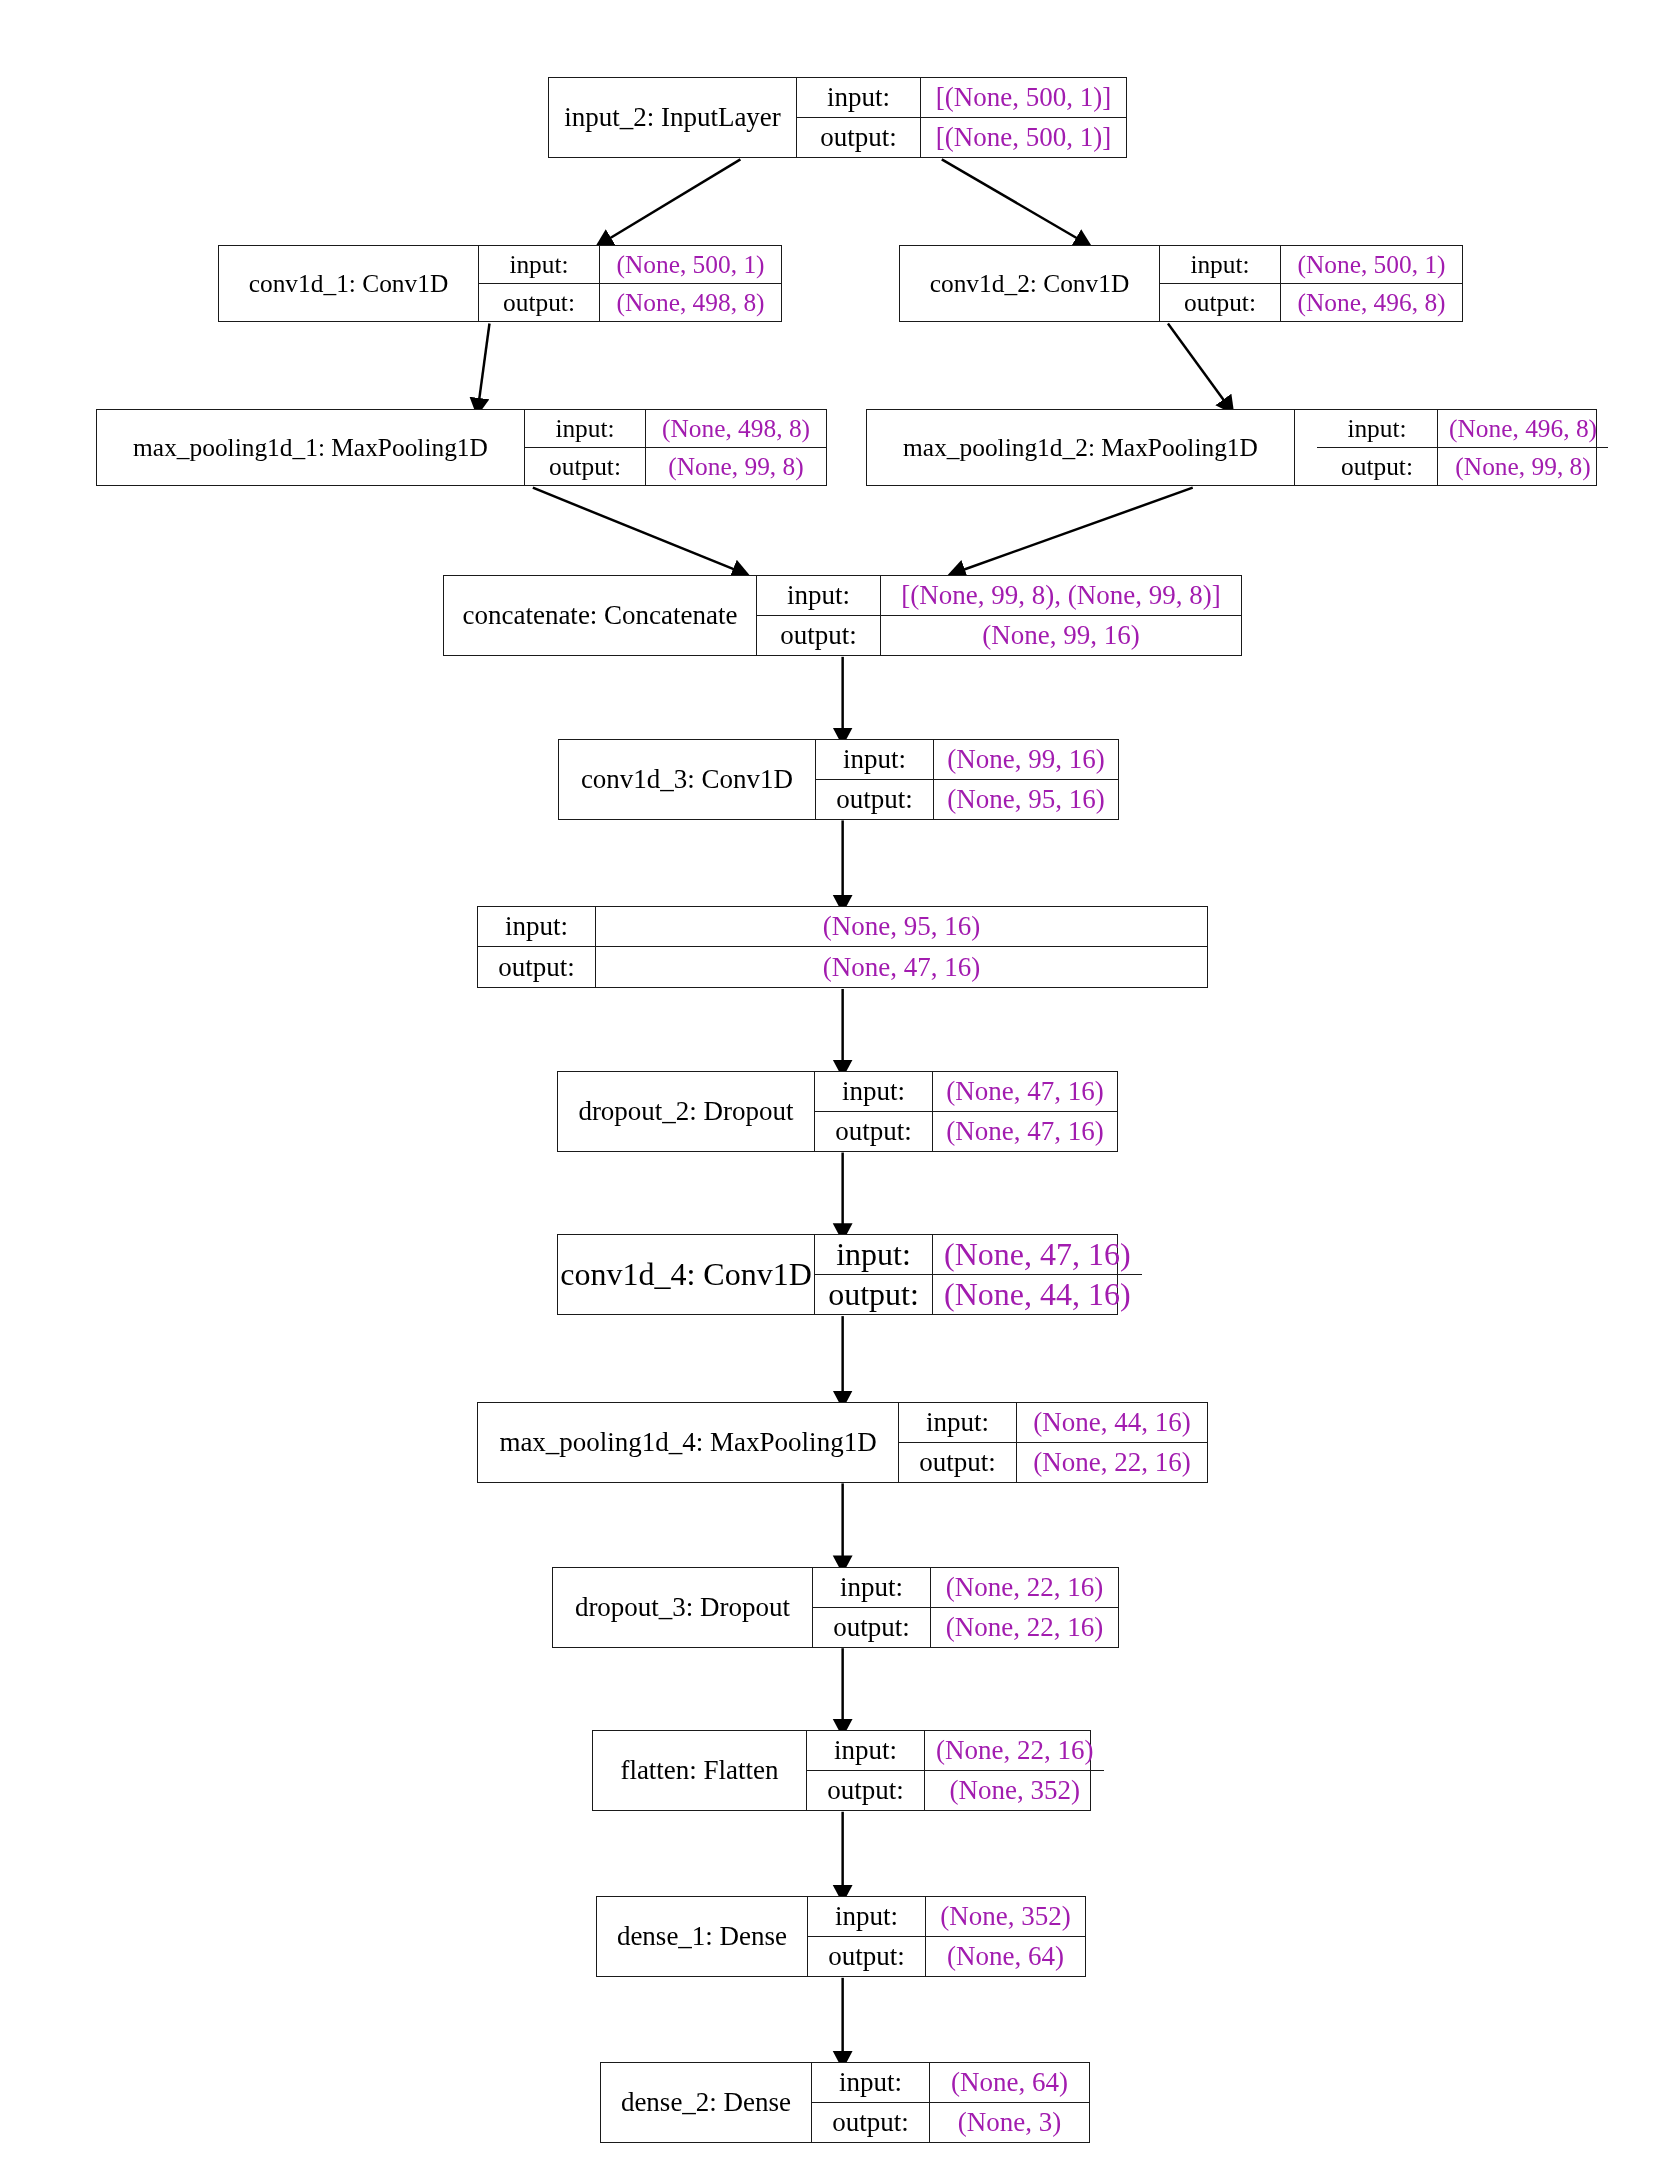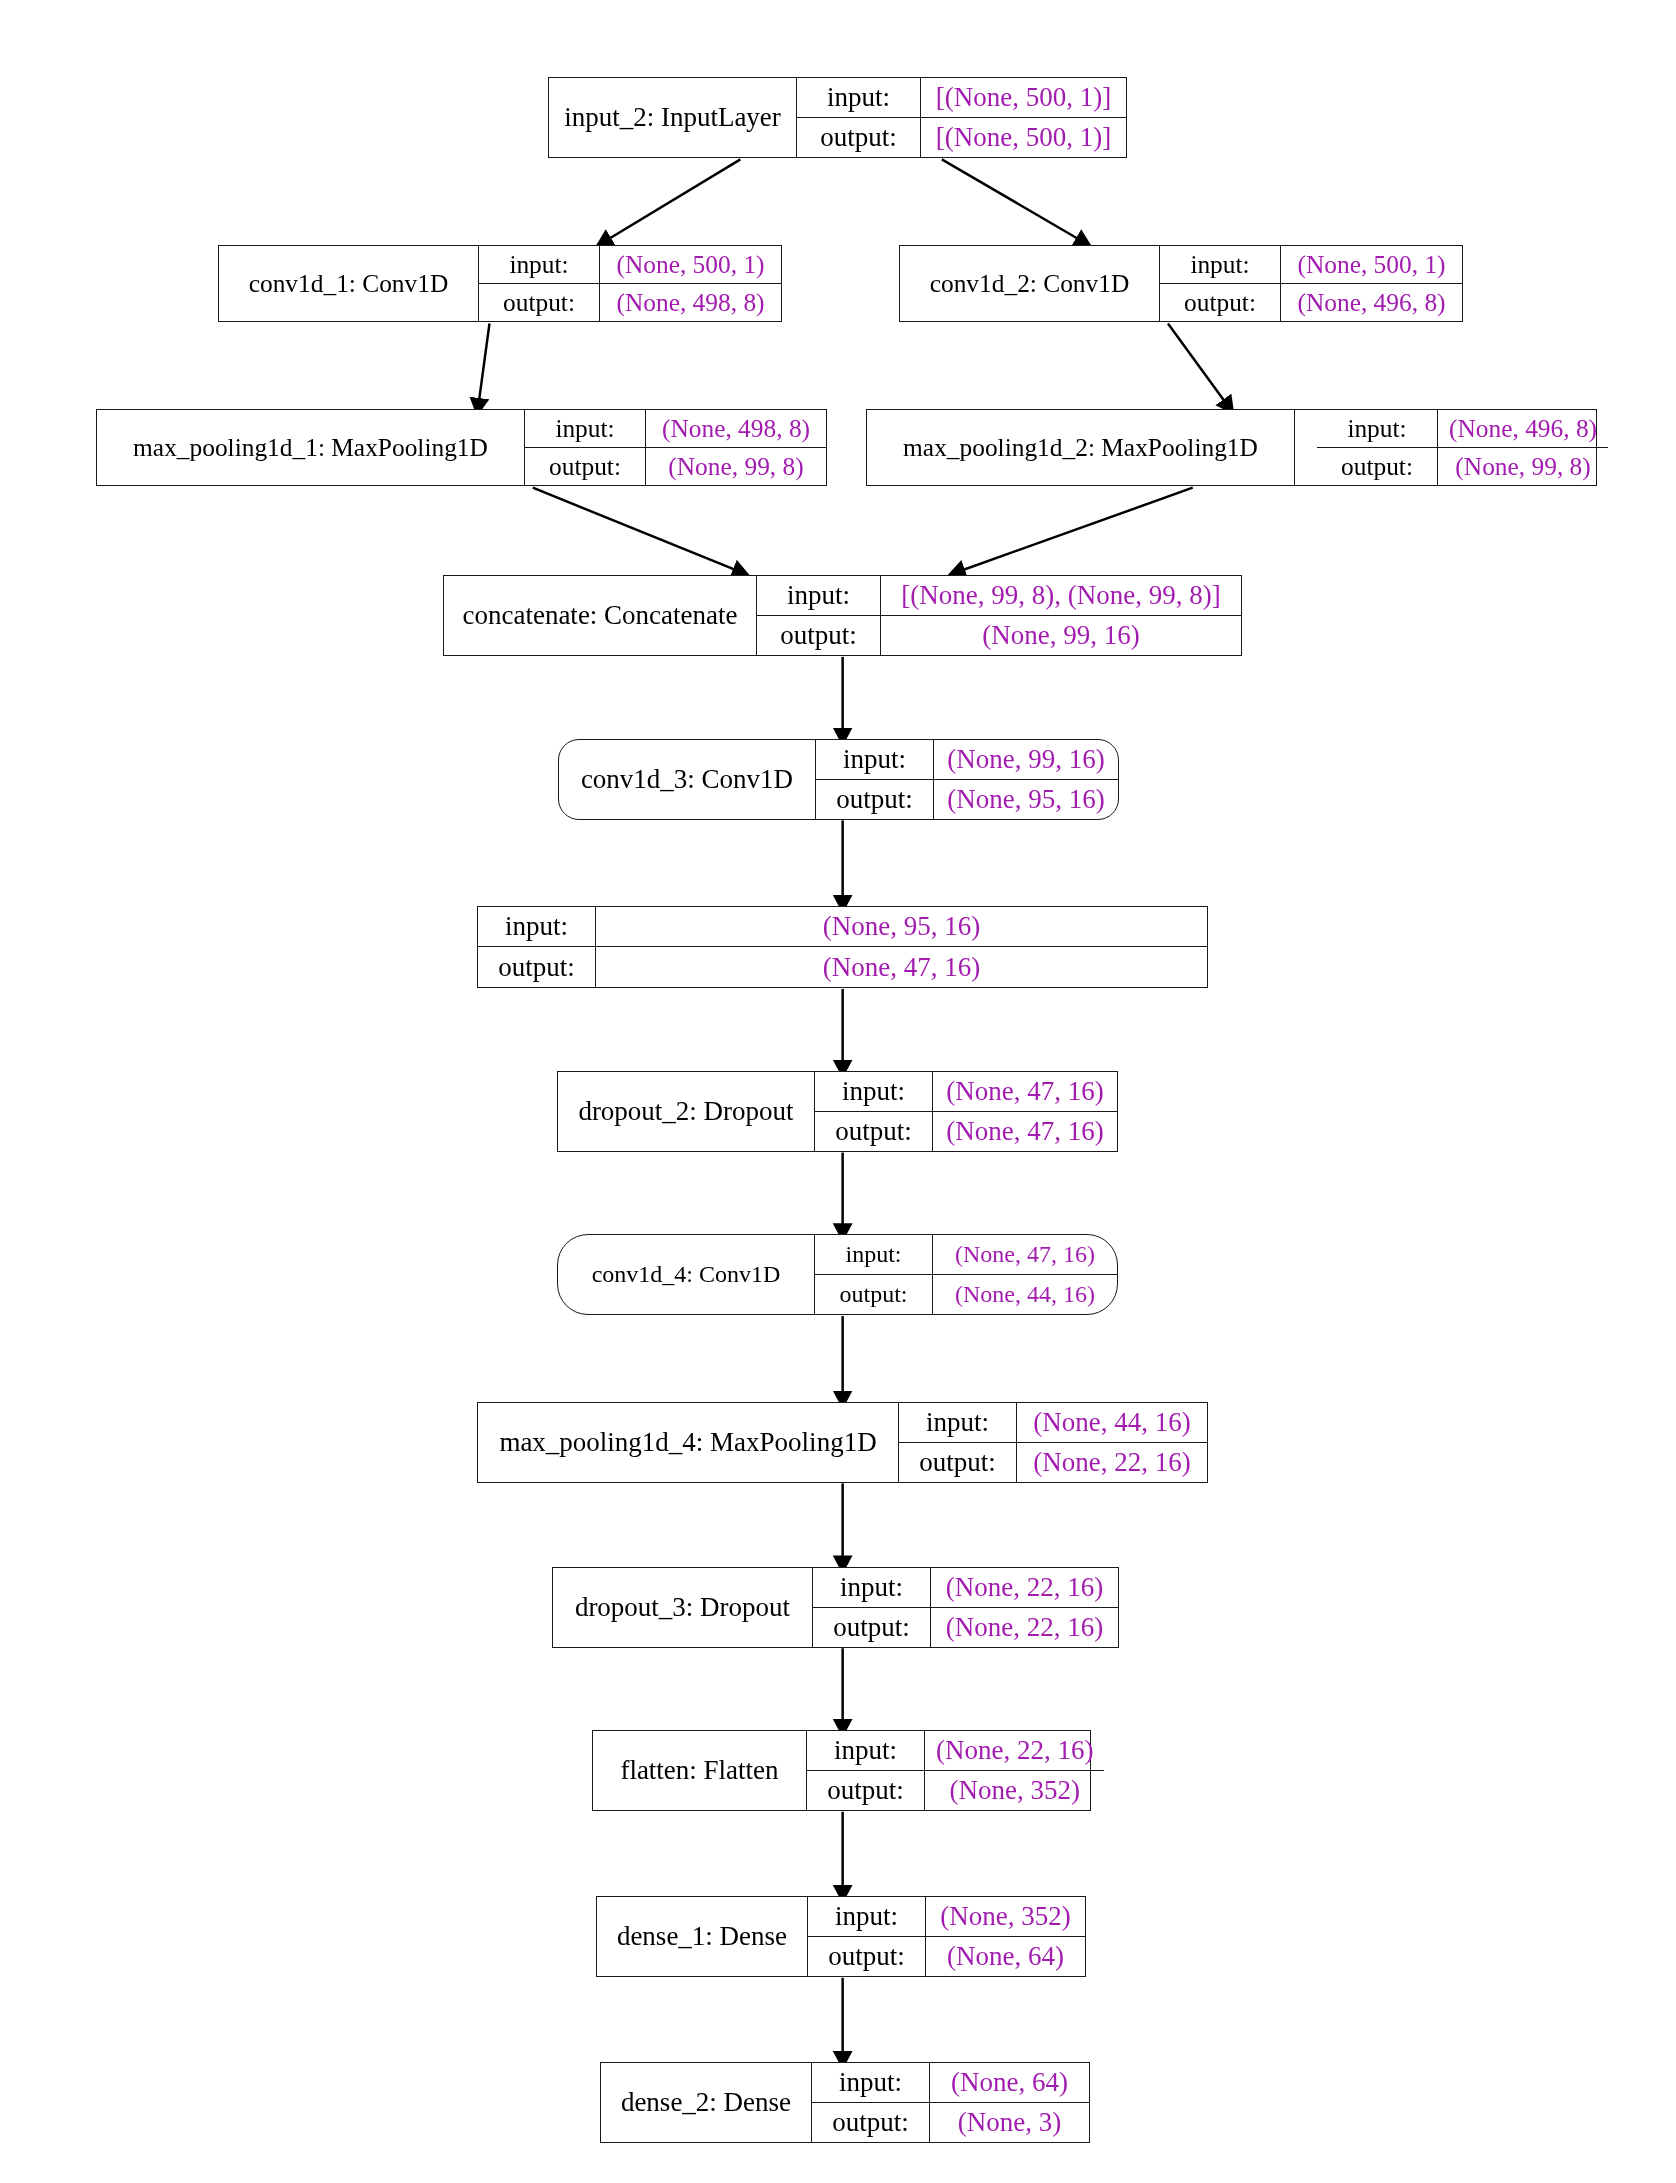--- a/index.html
+++ b/index.html
@@ -180,21 +180,21 @@
           <div class="io-row top">
             <div class="io-label" style="width: 124px; flex: 0 0 124px;">input:</div>
             <div class="io-value">[(None, 99, 8), (None, 99, 8)]</div>
           </div>
           <div class="io-row bottom">
             <div class="io-label" style="width: 124px; flex: 0 0 124px;">output:</div>
             <div class="io-value">(None, 99, 16)</div>
           </div>
         </div>
       </div>
-      <div class="node" style="left: 558px; top: 739px; width: 561px; height: 81px; font-size: 27px; border-radius: 21px;">
+      <div class="node" style="left: 558px; top: 739px; width: 561px; height: 81px; font-size: 27px;">
         <div class="node-name" style="width: 257px; flex: 0 0 257px;">conv1d_3: Conv1D</div>
         <div class="io-block" style="flex: 1 1 auto;">
           <div class="io-row top">
             <div class="io-label" style="width: 118px; flex: 0 0 118px;">input:</div>
             <div class="io-value">(None, 99, 16)</div>
           </div>
           <div class="io-row bottom">
             <div class="io-label" style="width: 118px; flex: 0 0 118px;">output:</div>
             <div class="io-value">(None, 95, 16)</div>
           </div>
@@ -218,21 +218,21 @@
           <div class="io-row top">
             <div class="io-label" style="width: 118px; flex: 0 0 118px;">input:</div>
             <div class="io-value">(None, 47, 16)</div>
           </div>
           <div class="io-row bottom">
             <div class="io-label" style="width: 118px; flex: 0 0 118px;">output:</div>
             <div class="io-value">(None, 47, 16)</div>
           </div>
         </div>
       </div>
-      <div class="node" style="left: 557px; top: 1234px; width: 561px; height: 81px; font-size: 24px; border-radius: 31px;">
+      <div class="node" style="left: 557px; top: 1234px; width: 561px; height: 81px; font-size: 32px;">
         <div class="node-name" style="width: 257px; flex: 0 0 257px;">conv1d_4: Conv1D</div>
         <div class="io-block" style="flex: 1 1 auto;">
           <div class="io-row top">
             <div class="io-label" style="width: 118px; flex: 0 0 118px;">input:</div>
             <div class="io-value">(None, 47, 16)</div>
           </div>
           <div class="io-row bottom">
             <div class="io-label" style="width: 118px; flex: 0 0 118px;">output:</div>
             <div class="io-value">(None, 44, 16)</div>
           </div>

